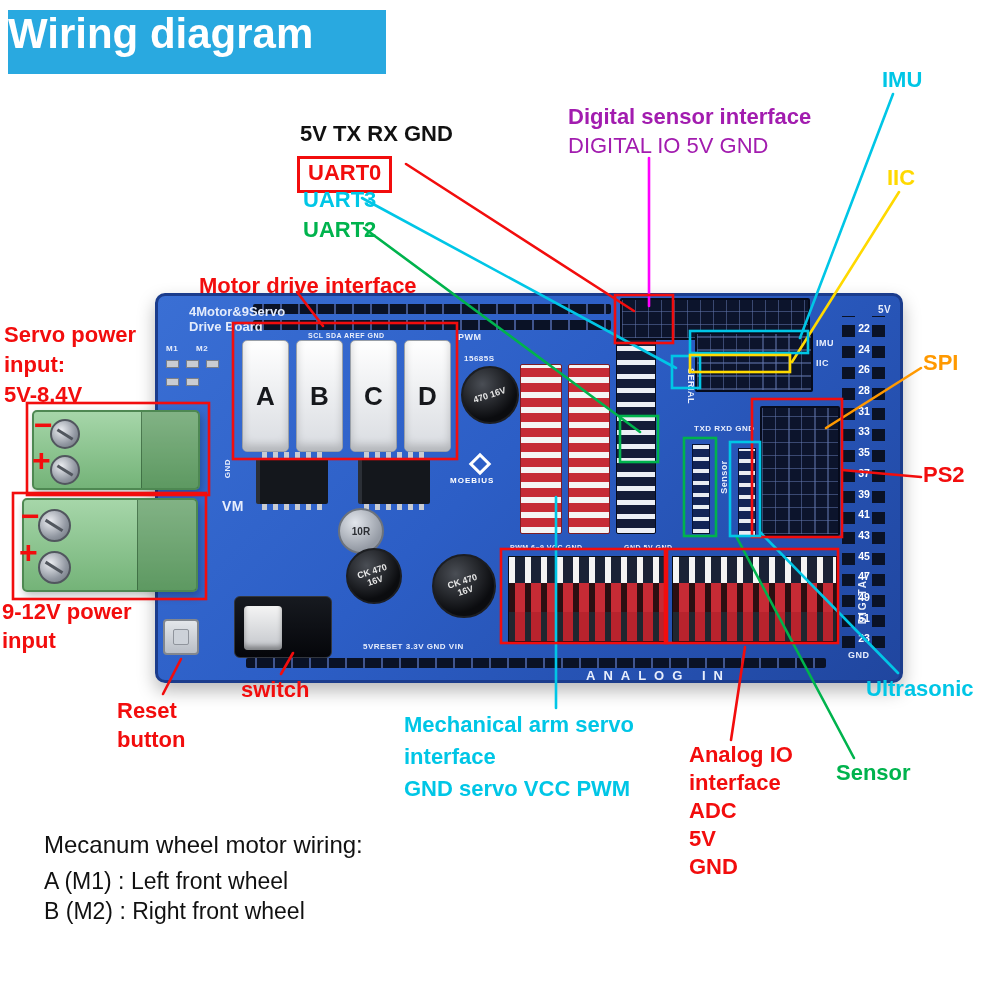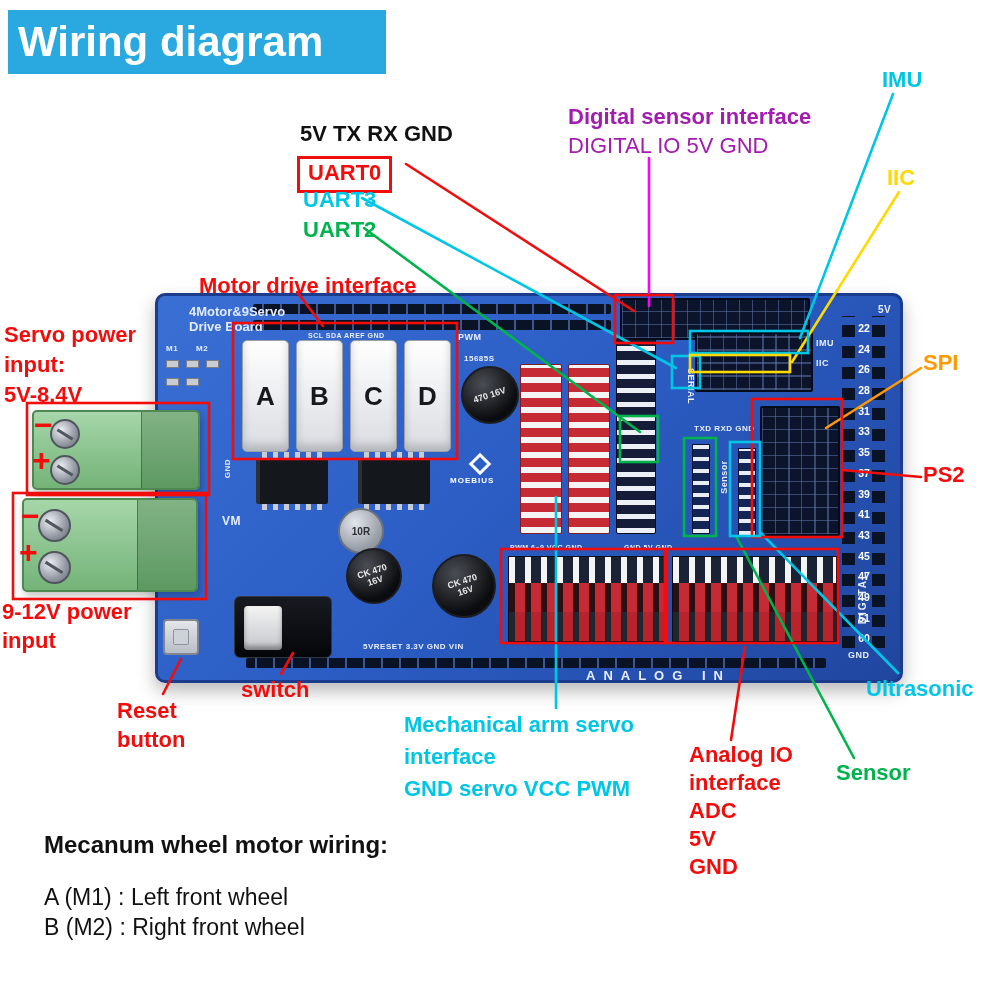--- a/index.html
+++ b/index.html
@@ -1,22 +1,22 @@
 <!DOCTYPE html>
 <html><head>
 <meta charset="utf-8">
 <style>
   * { margin:0; padding:0; box-sizing:border-box; }
   body { font-family:"Liberation Sans","DejaVu Sans",sans-serif; background:#fff; }
   #stage { position:relative; width:1000px; height:1000px; background:#fff; overflow:hidden; }
 
   
   #banner { position:absolute; left:8px; top:10px; width:378px; height:64px; background:#29a9e0;
-            color:#fff; font-size:42px; font-weight:bold; display:flex; align-items:center;
-            padding-left:10px; z-index:70; }
+            color:#fff; font-size:42px; font-weight:bold; display:flex; align-items:flex-start;
+            padding-left:0; z-index:70; }
 
   
   .lbl { position:absolute; font-weight:bold; font-size:22px; line-height:1.3; white-space:nowrap; z-index:60; }
   .red  { color:#f20d0d; } .cyan { color:#00c6e6; } .grn { color:#00b34d; }
   .mag  { color:#a21caf; } .yel  { color:#ffd900; } .org { color:#ff9900; } .blk { color:#111; }
   .boxed { border:3px solid #f20d0d; padding:0 8px 2px 8px; }
   .sub { font-weight:normal; }
   .mark { position:absolute; z-index:65; color:#f20d0d; font-size:32px; font-weight:bold; line-height:1; }
 
   
@@ -93,21 +93,21 @@
   .screw { position:absolute; border-radius:50%; border:2px solid #51565e;
            background:radial-gradient(circle at 35% 35%, #eceef2, #9298a2 60%, #697078); }
   .screw::after { content:""; position:absolute; left:15%; top:46%; width:70%; height:3px;
            background:#51565e; transform:rotate(32deg); }
 
   
   #overlay { position:absolute; left:0; top:0; z-index:50; pointer-events:none; }
 
   
   #legend { position:absolute; left:44px; top:831px; z-index:60; color:#111; }
-  #legend .legend-title { font-size:24px; font-weight:bold; margin-bottom:23px; }
+  #legend .legend-title { font-size:24px; font-weight:normal; margin-bottom:7px; }
   #legend .legend-item { font-size:23px; line-height:30px; }
 </style>
 </head>
 <body>
 
 <div id="stage">
 
   <div id="banner">
     <span>Wiring diagram</span>
   </div>
@@ -140,21 +140,21 @@
     <div class="silk" style="left:38px; top:48px; font-size:8px;">M2</div>
     <div class="smd" style="left:8px; top:64px;"></div>
     <div class="smd" style="left:28px; top:64px;"></div>
     <div class="smd" style="left:48px; top:64px;"></div>
     <div class="smd" style="left:8px; top:82px;"></div>
     <div class="smd" style="left:28px; top:82px;"></div>
 
     <div class="ic" style="left:98px; top:162px; width:72px; height:46px;"></div>
     <div class="ic" style="left:200px; top:162px; width:72px; height:46px;"></div>
     <div class="silk" style="left:60px; top:168px; font-size:8px; transform:rotate(-90deg);">GND</div>
-    <div class="silk" style="left:64px; top:218px; font-size:12px;">VM</div>
+    <div class="silk" style="left:64px; top:202px; font-size:14px;">VM</div>
 
     <div class="logo" style="left:292px; top:160px;">
       <div class="diamond"></div>
       <div class="logotext">MOEBIUS</div>
     </div>
 
     <div class="vred" style="left:362px; top:68px; width:42px; height:170px;"></div>
     <div class="vred" style="left:410px; top:68px; width:42px; height:170px;"></div>
 
     <div class="vdark" style="left:458px; top:42px; width:40px; height:196px;"></div>
@@ -216,21 +216,21 @@
         <div class="pin-num">33</div>
         <div class="pin-num">35</div>
         <div class="pin-num">37</div>
         <div class="pin-num">39</div>
         <div class="pin-num">41</div>
         <div class="pin-num">43</div>
         <div class="pin-num">45</div>
         <div class="pin-num">47</div>
         <div class="pin-num">49</div>
         <div class="pin-num">51</div>
-        <div class="pin-num">60</div>
+        <div class="pin-num">23</div>
       </div>
     <div class="silk" style="left:720px; top:8px; font-size:10px;">5V</div>
     <div class="silk" style="left:690px; top:354px; font-size:9px;">GND</div>
     <div class="silk" style="left:664px; top:296px; width:80px; text-align:center; font-size:10px; letter-spacing:2px; transform:rotate(-90deg);">DIGITAL</div>
   </div>
 
   <div class="terminal" style="left:32px; top:410px; width:168px; height:80px;">
     <div class="screw" style="left:16px; top:7px; width:30px; height:30px;"></div>
     <div class="screw" style="left:16px; top:43px; width:30px; height:30px;"></div>
   </div>

